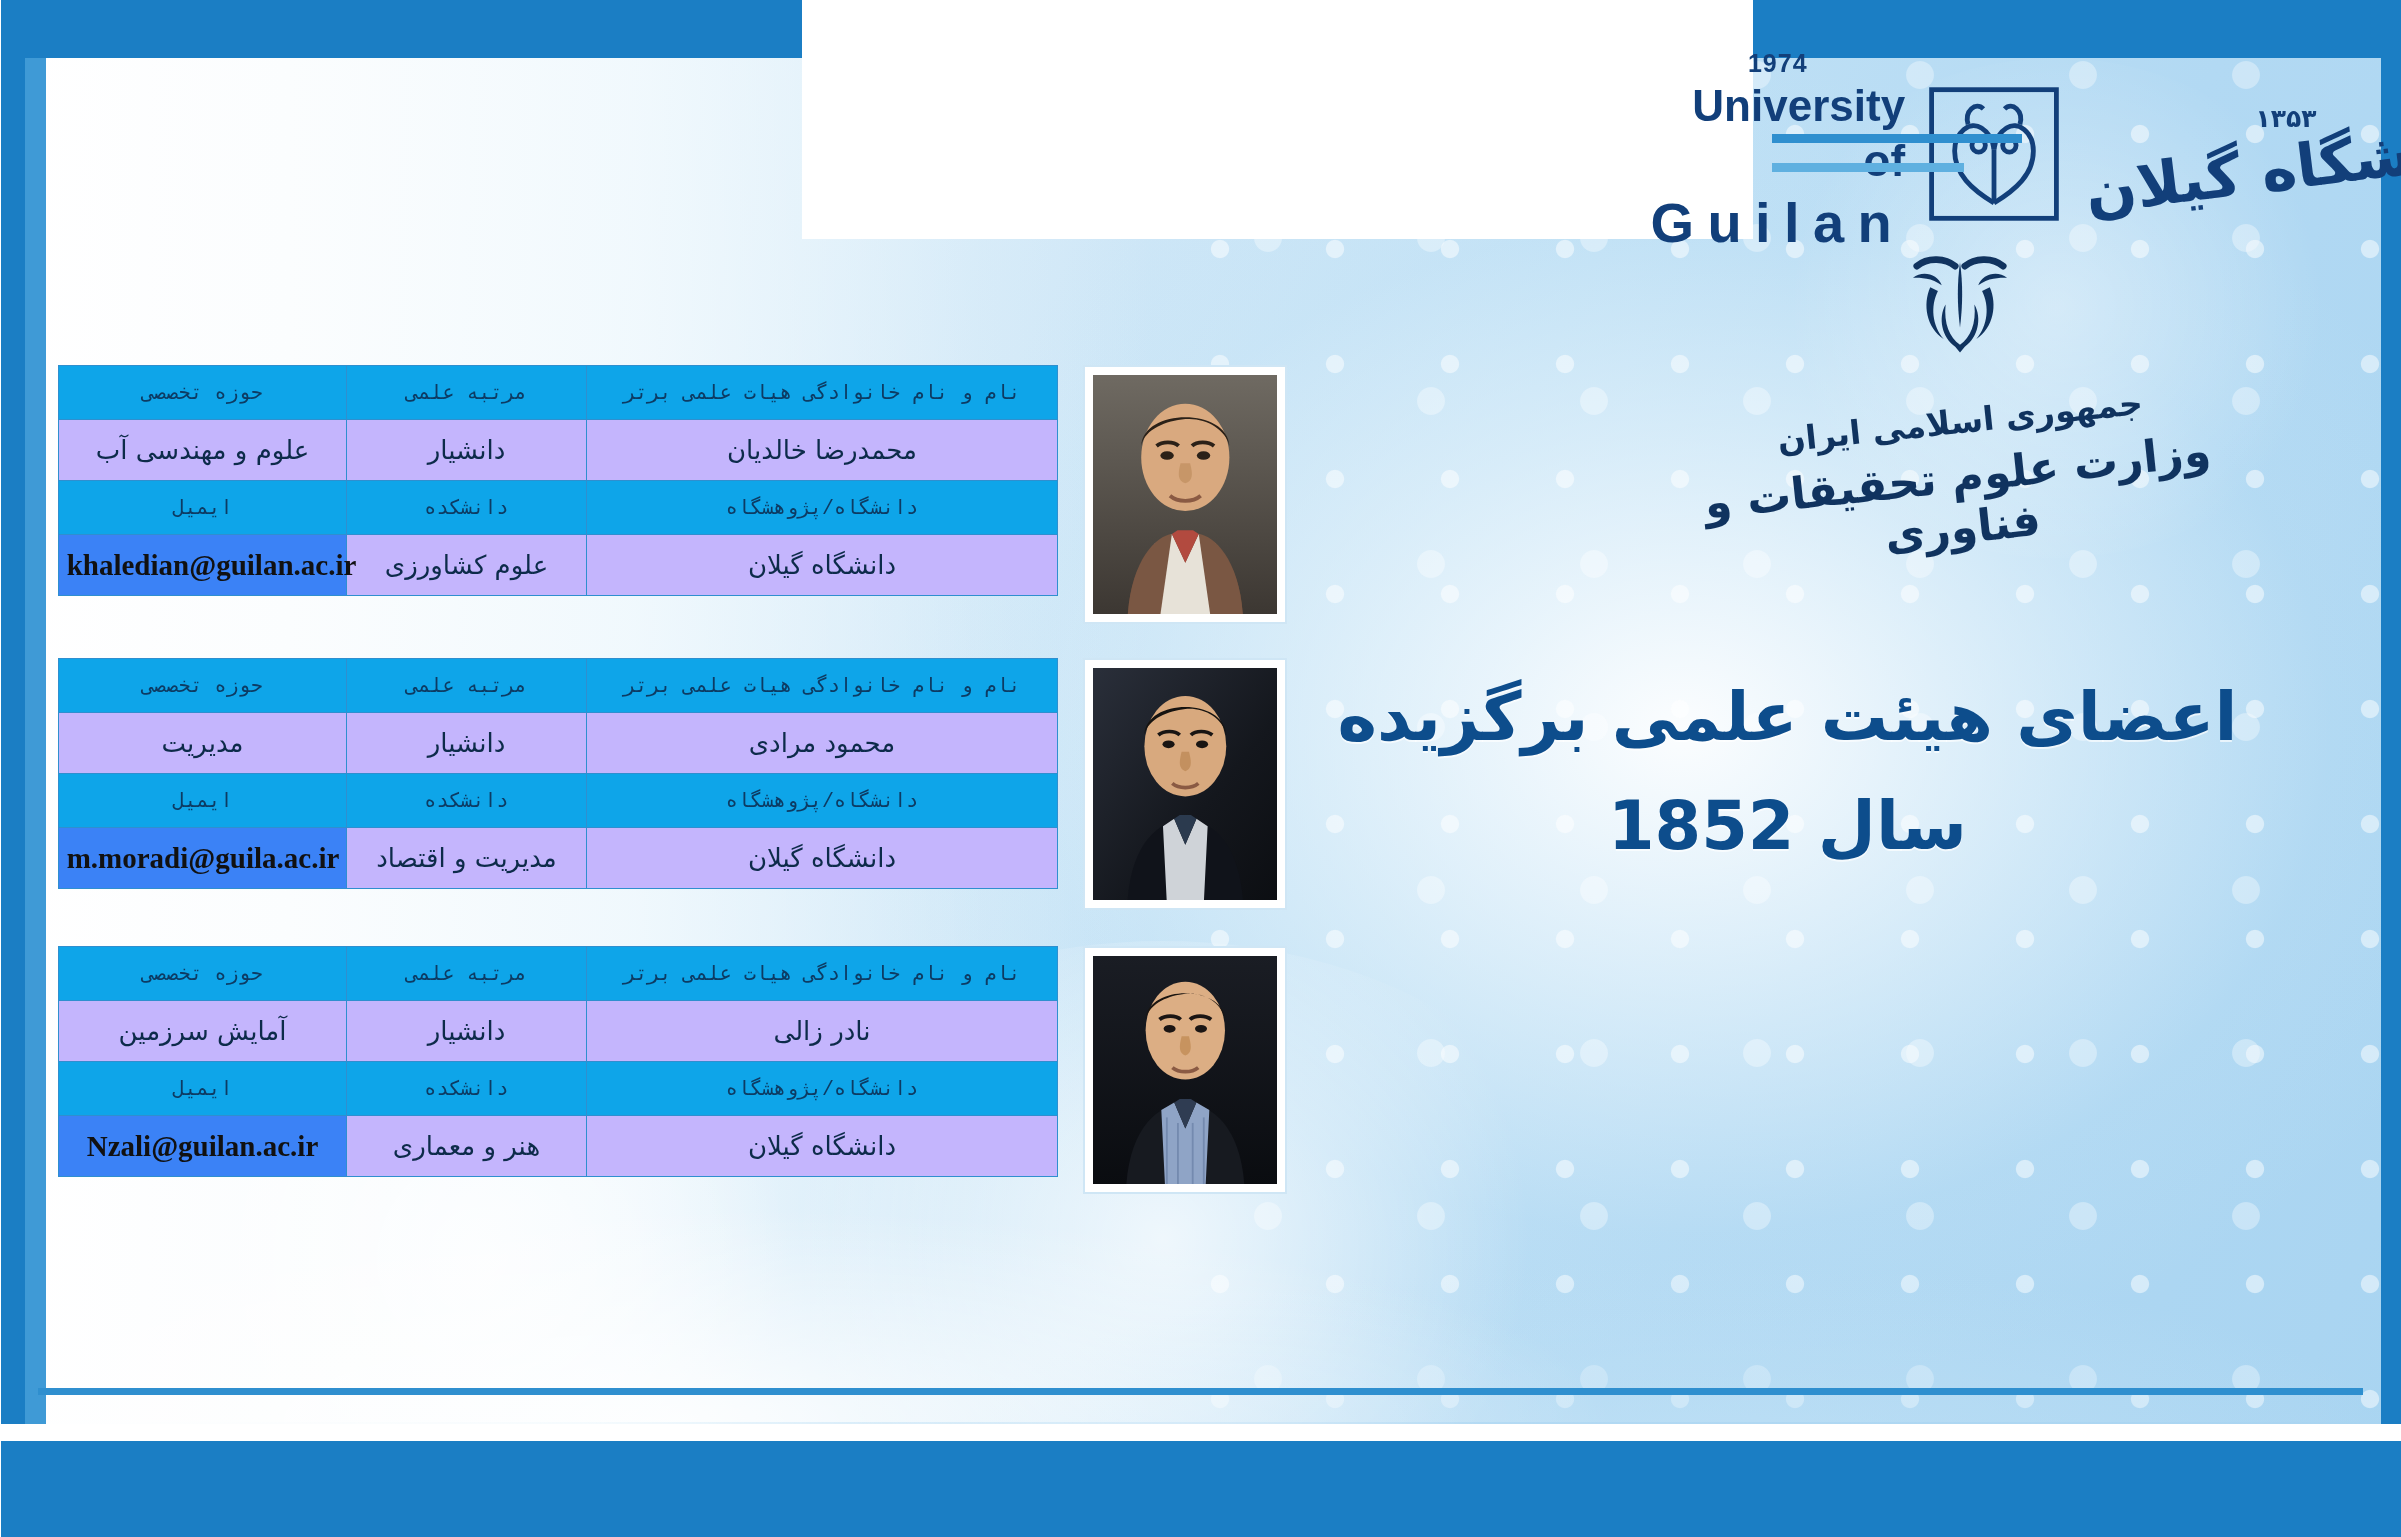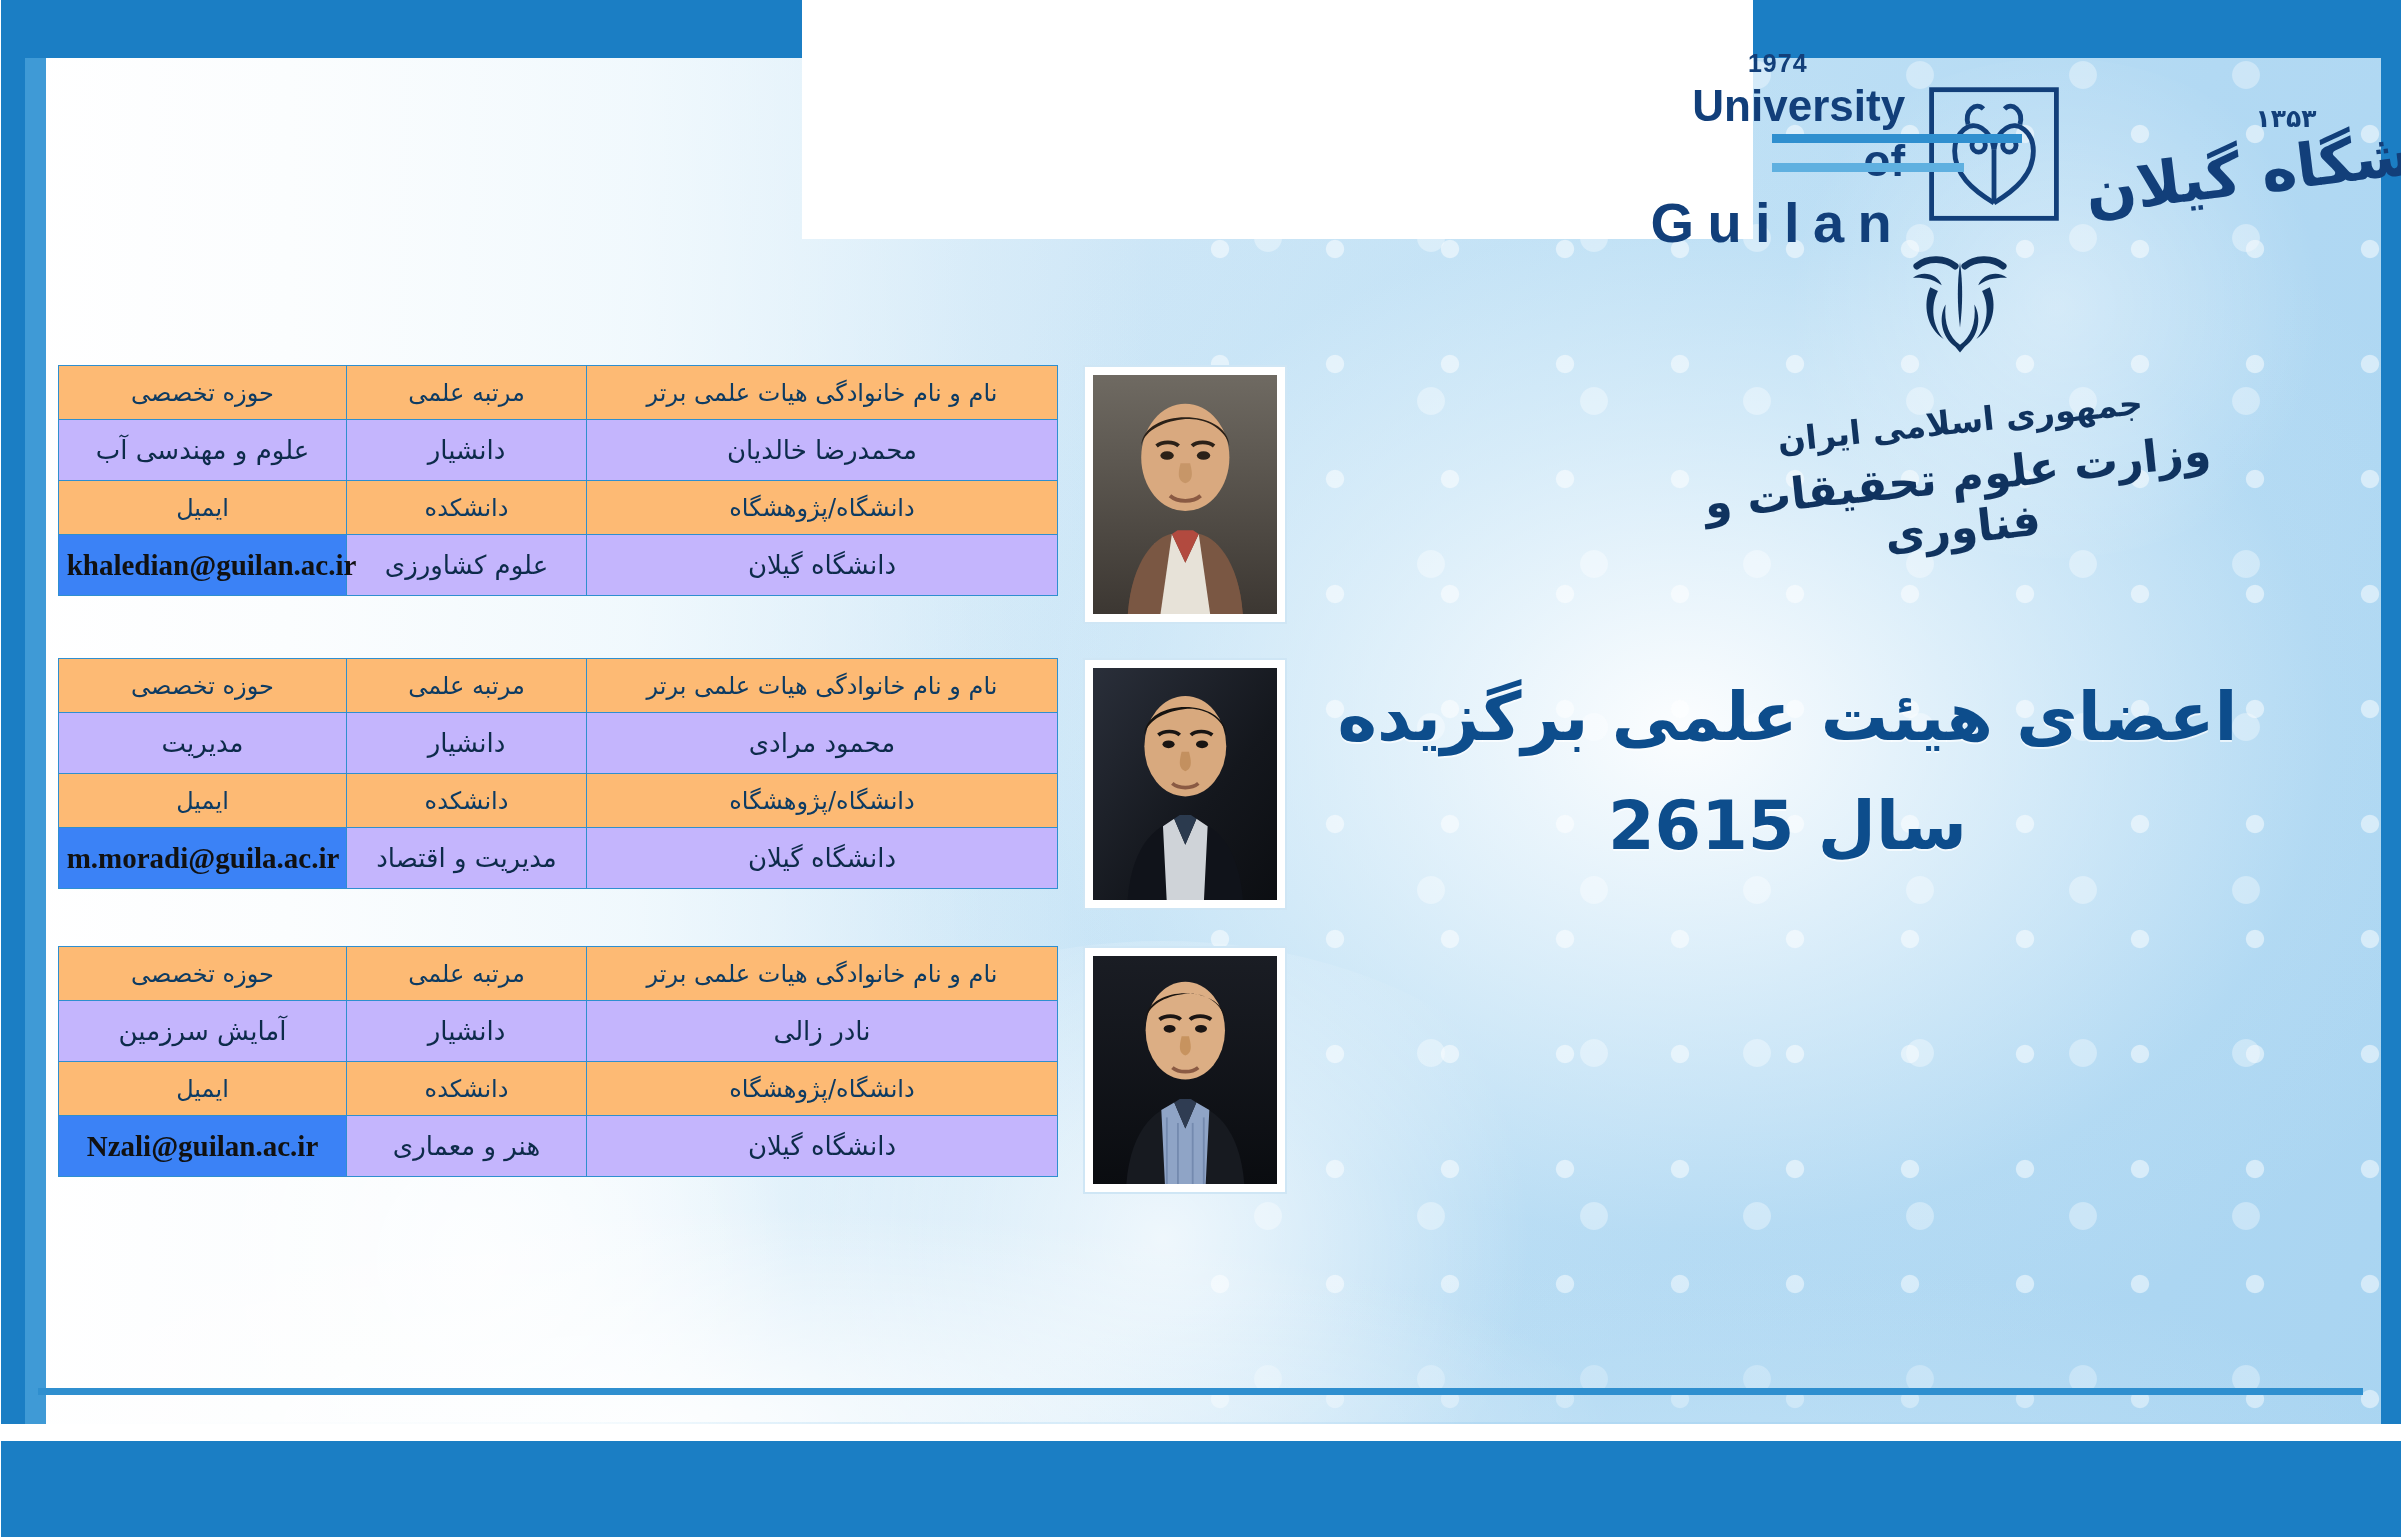--- a/index.html
+++ b/index.html
@@ -155,24 +155,25 @@
     border: 1.9px solid #2f8fcf;
     height: 61px;
     text-align: center;
     vertical-align: middle;
     font-family: "DejaVu Sans", sans-serif;
     font-size: 26px;
     color: #0d2b4a;
     padding: 1.9px 7.7px;
   }
   table.person td.hdr {
-    background: #fdba74;
+    background: #0ea5e9;
     color: #0d3b63;
-    font-size: 24px;
+    font-size: 20px;
     height: 54px;
+    font-family: Liberation Mono, monospace;
   }
   table.person td.val {
     background: #c4b5fd;
   }
   table.person td.email {
     background:#3b82f6;
     font-family:"Liberation Serif", serif;
     font-weight:700;
     font-size:29px;
     color:#111111;
@@ -267,21 +268,21 @@
         <path d="M30 22 C 42 12, 60 14, 70 22" fill="none" stroke="#10335f" stroke-width="7" stroke-linecap="round"></path>
         <path d="M120 22 C 108 12, 90 14, 80 22" fill="none" stroke="#10335f" stroke-width="7" stroke-linecap="round"></path>
       </svg>
     </div>
     <div class="ministry-l1">جمهوری اسلامی ایران</div>
     <div class="ministry-l2">وزارت علوم تحقیقات و فناوری</div>
   </div>
 
   <div class="poster-title">
     <div>اعضای هیئت علمی برگزیده</div>
-    <div>سال 2615</div>
+    <div>سال 1852</div>
   </div>
 
   <div class="card card-1">
     <table class="person">
       <tbody>
           <tr>
         <td class="hdr col-c">نام و نام خانوادگی هیات علمی برتر</td>
         <td class="hdr col-b">مرتبه علمی</td>
         <td class="hdr col-a">حوزه تخصصی</td>
       </tr>

